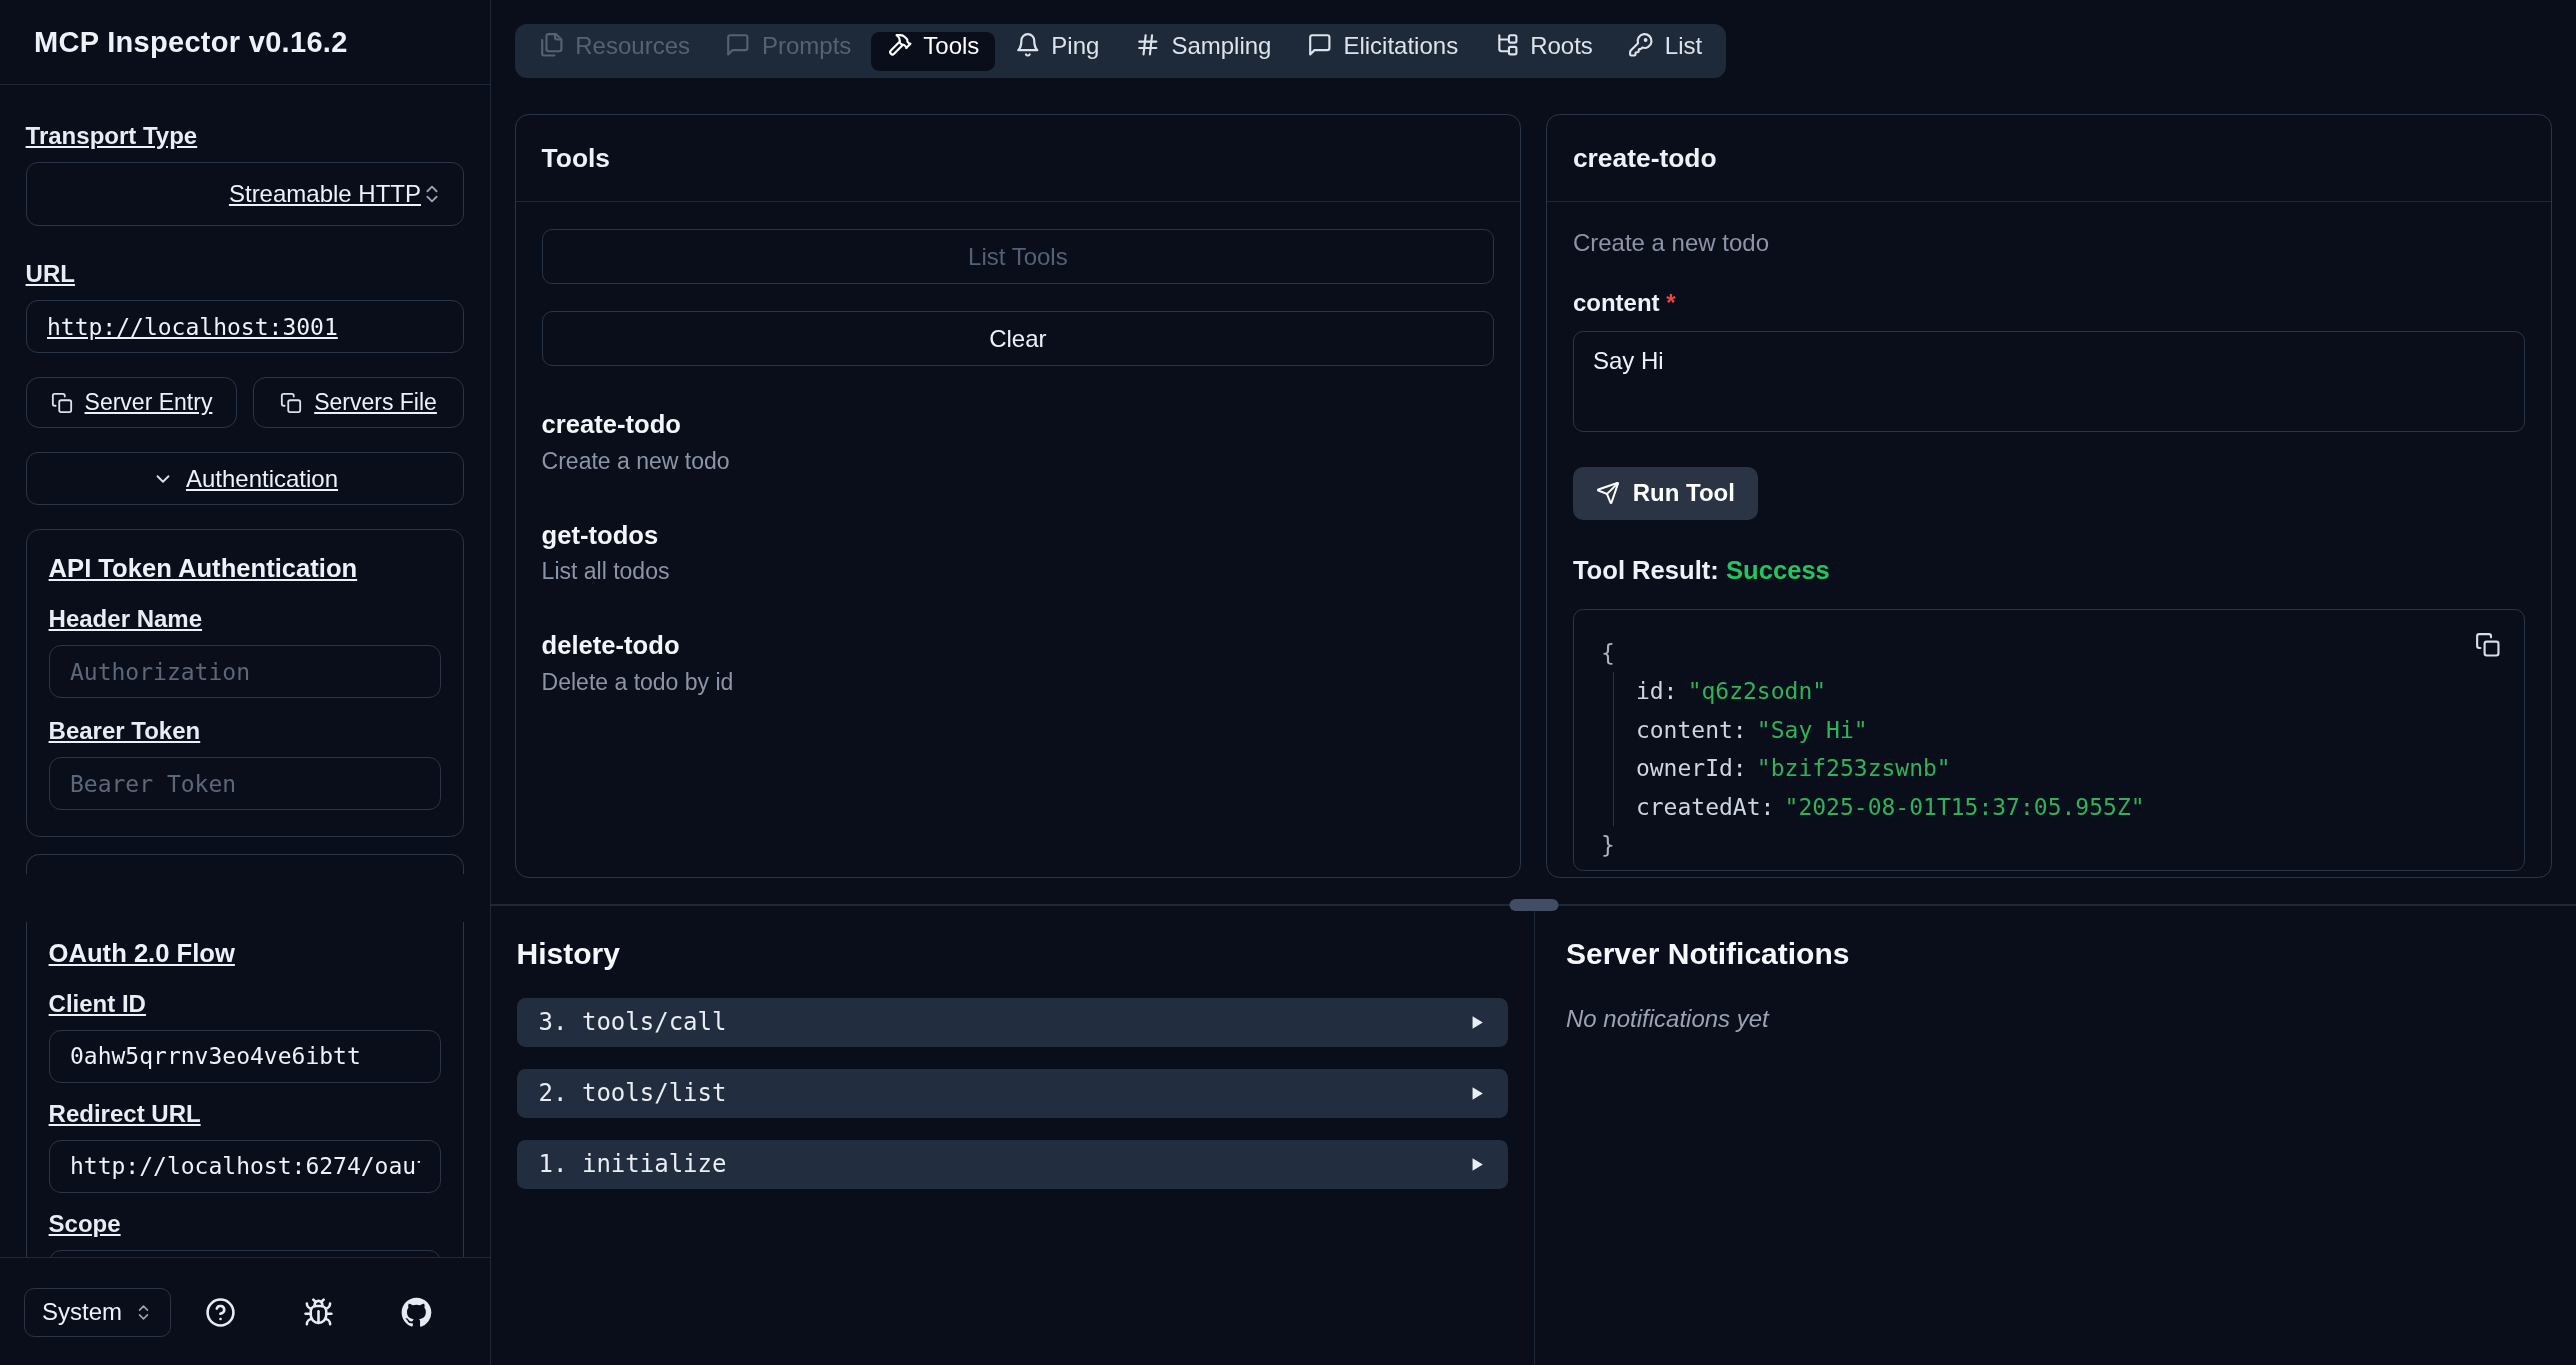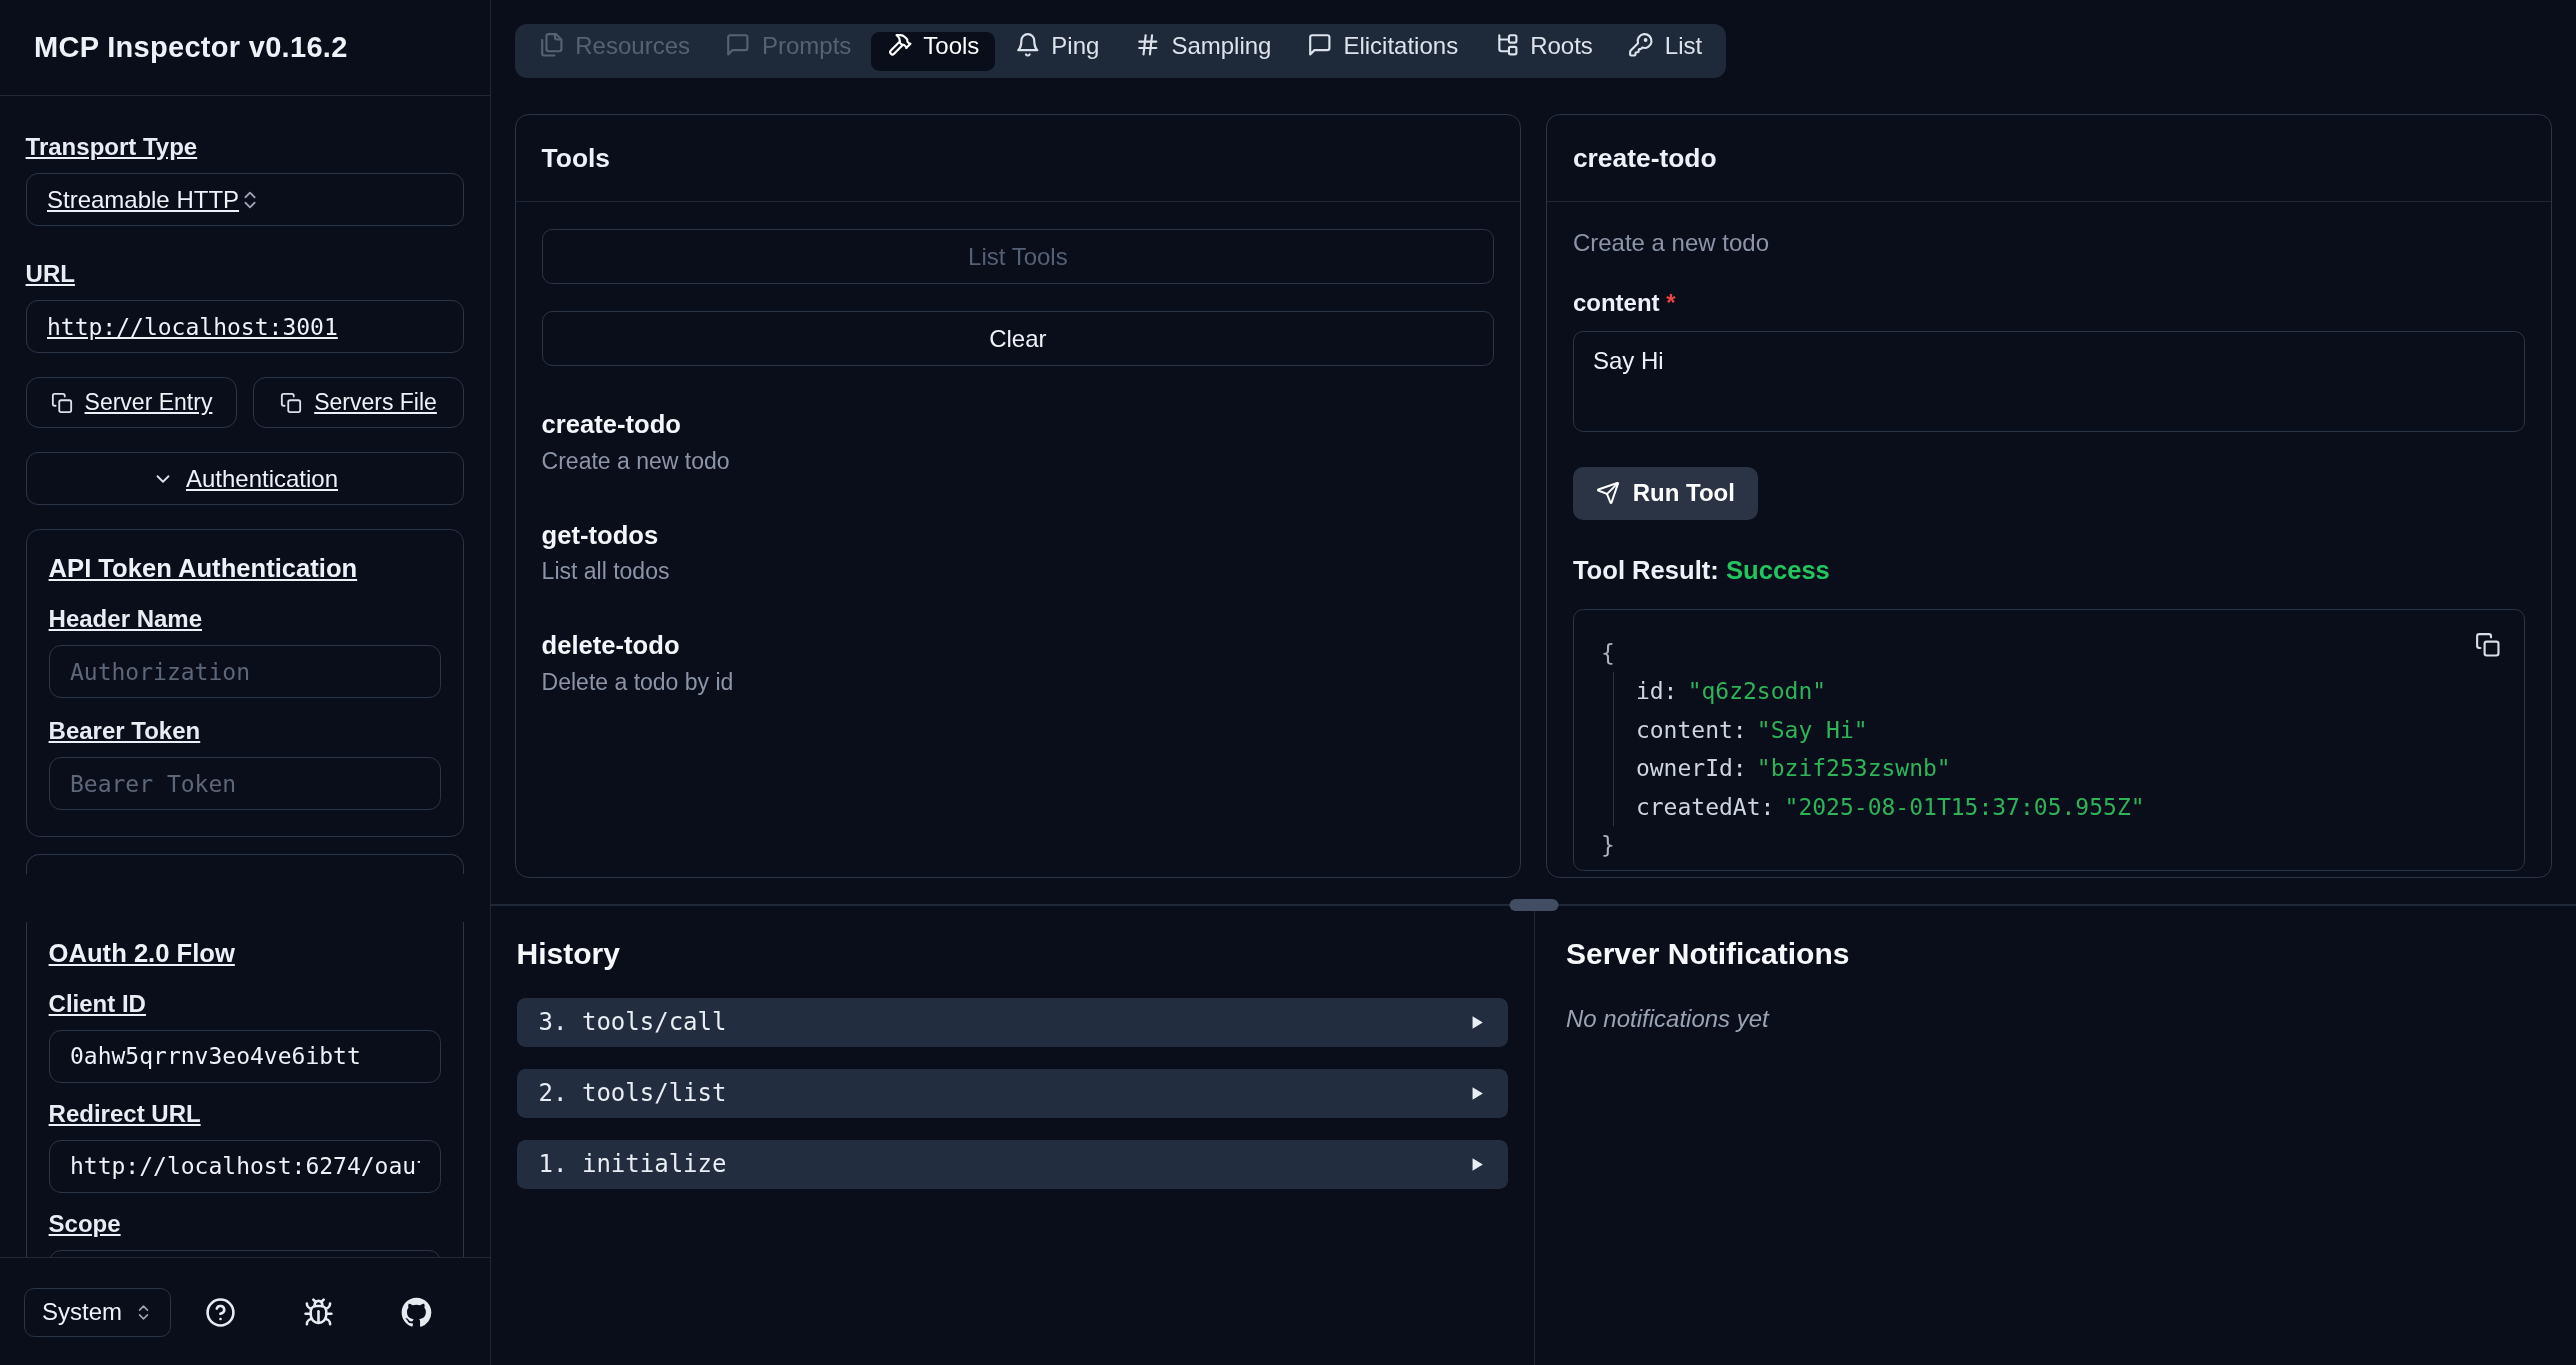--- a/index.html
+++ b/index.html
@@ -25,25 +25,25 @@
     font-family:"Liberation Sans", sans-serif;
     font-size:24px;
     display:flex;
     overflow:hidden;
   }
   .mono{font-family:"DejaVu Sans Mono","Liberation Mono",monospace;}
   svg{display:block;flex:none;}
 
   
   .sidebar{width:491px;flex:none;border-right:1.7px solid var(--border);display:flex;flex-direction:column;height:100%;}
-  .sb-header{height:96px;flex:none;padding:0 34px;display:flex;align-items:center;border-bottom:1.7px solid var(--border);}
+  .sb-header{height:85px;flex:none;padding:0 34px;display:flex;align-items:center;border-bottom:1.7px solid var(--border);}
   .sb-title{font-size:29px;font-weight:700;letter-spacing:0.3px;}
   .sb-body{flex:1;min-height:0;overflow:hidden;padding:37px 25.6px 0;display:flex;flex-direction:column;text-decoration:underline;}
   .field-label{display:block;font-size:24px;font-weight:600;margin-bottom:12px;color:#e8edf4;}
-  .selectbox{height:53px;border:1.7px solid var(--border2);border-radius:12px;display:flex;align-items:center;justify-content:flex-start;padding:0 20.4px;background:transparent;}
+  .selectbox{height:64px;border:1.7px solid var(--border2);border-radius:12px;display:flex;align-items:center;justify-content:flex-end;padding:0 20.4px;background:transparent;}
   .selectbox .chev{color:#9aa4b6;}
   .sb-input, .card-input{width:100%;height:53px;border:1.7px solid var(--border2);border-radius:12px;background:transparent;color:var(--text);padding:0 20.4px;font-size:23px;outline:none;}
   .sb-input::placeholder,.card-input::placeholder{color:#5c6779;}
   .gap28{height:24px;flex:none;}
   .gap40{height:34px;flex:none;}
   .btn-row{display:flex;gap:15.3px;}
   .sb-btn{flex:1;height:51px;border:1.7px solid var(--border2);border-radius:13px;background:transparent;color:var(--text);display:flex;align-items:center;justify-content:center;gap:12px;font-size:23px;font-weight:500;font-family:inherit;}
   .sb-btn .icon,.auth-toggle .icon{color:#dbe1ea;}
   .auth-toggle{width:100%;height:53px;border:1.7px solid var(--border2);border-radius:12px;background:transparent;color:var(--text);display:flex;align-items:center;justify-content:center;gap:12px;font-size:24px;font-weight:500;font-family:inherit;}
   .card{border:1.7px solid var(--border2);border-radius:13.6px;padding:24px 22px 25.6px;flex:none;}

